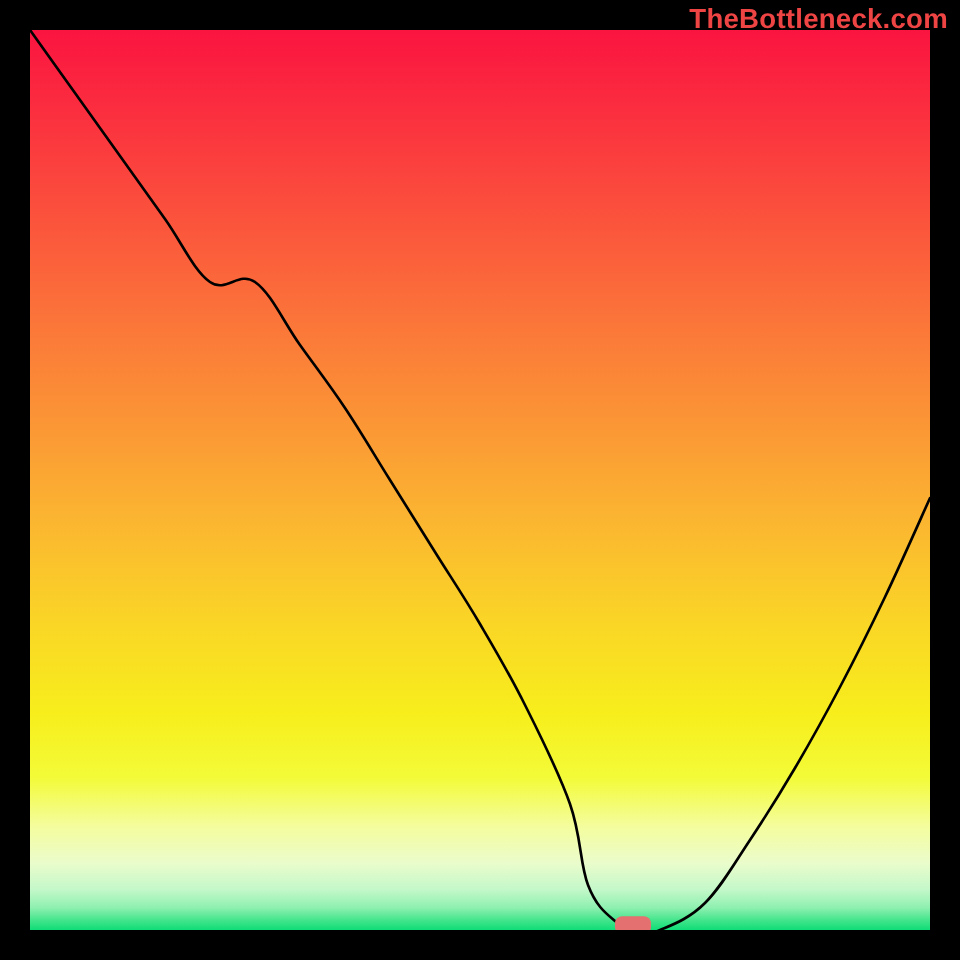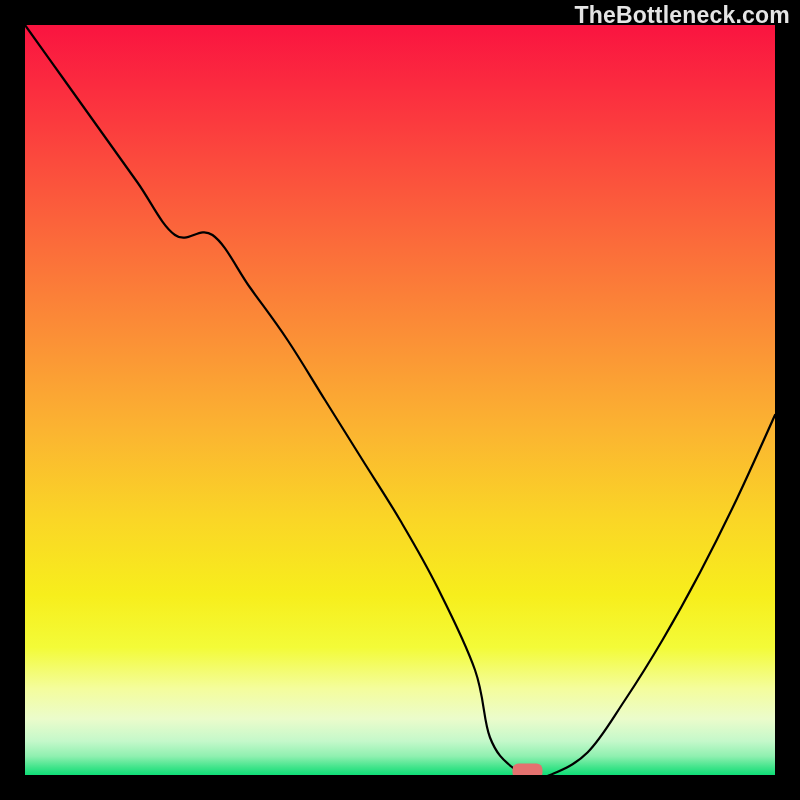--- a/index.html
+++ b/index.html
@@ -22,21 +22,21 @@
     position: absolute;
     left: 25px;
     top: 25px;
     width: 750px;
     height: 750px;
   }
   .watermark {
     position: absolute;
     top: 2px;
     right: 10px;
-    color: #e5e5e5;
+    color: #ef4444;
     font-family: Arial, Helvetica, sans-serif;
     font-size: 23px;
     font-weight: 600;
     letter-spacing: 0.2px;
     user-select: none;
   }
   svg {
     display: block;
   }
 </style>

